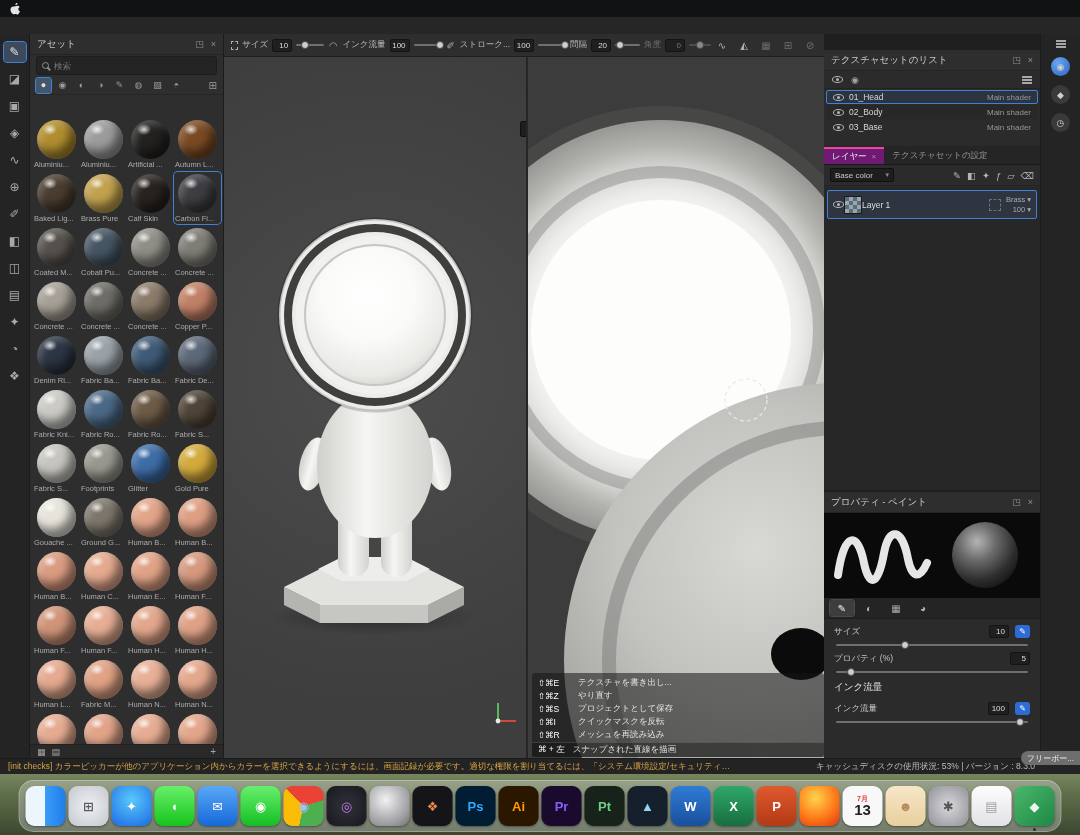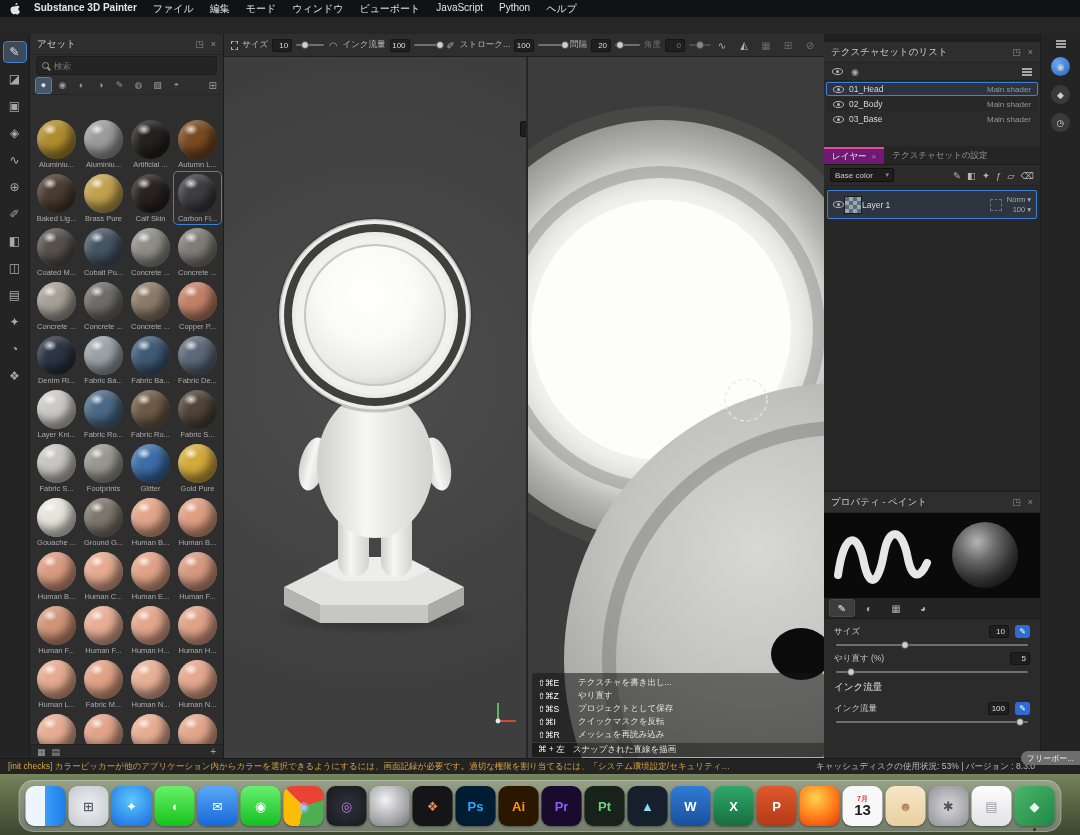--- a/index.html
+++ b/index.html
@@ -48,21 +48,21 @@
 .filter.selected{background:#44566c;color:#e0e0e0;outline:1px solid #3b82d8;}
 #filter-row .viewopt{margin-left:auto;color:#9c9c9c;font-size:10px;}
 #asset-grid{position:absolute;left:2px;top:84px;width:190px;height:626px;overflow:hidden;
   display:grid;grid-template-columns:repeat(4,47px);justify-content:center;row-gap:2px;}
 .asset{width:47px;height:52px;display:flex;flex-direction:column;align-items:center;padding-top:2px;border-radius:4px;}
 .asset.selected{box-shadow:0 0 0 1px #3b82d8;}
 .ball{width:39px;height:39px;border-radius:50%;position:relative;
   box-shadow:inset -6px -8px 9px rgba(0,0,0,.5),inset 4px 5px 7px rgba(255,255,255,.22);}
 .ball::after{content:"";position:absolute;left:16%;top:10%;width:36%;height:28%;border-radius:50%;
   background:radial-gradient(ellipse at center,rgba(255,255,255,.8),rgba(255,255,255,0) 72%);}
-.asset-label{width:45px;font-size:7.5px;color:#ababab;text-align:center;white-space:nowrap;
+.asset-label{width:45px;font-size:7.5px;color:#ababab;white-space:nowrap;
   overflow:hidden;margin-top:1px;}
 #assets-bottom{position:absolute;left:0;bottom:0;width:100%;height:14px;background:#292929;
   border-top:1px solid #202020;display:flex;align-items:center;gap:6px;padding:0 7px;color:#a5a5a5;font-size:9px;}
 #assets-bottom .plus{margin-left:auto;font-size:10px;}
 
 
 #topbar{position:absolute;left:224px;top:34px;width:600px;height:23px;background:#2e2e2e;
   border-bottom:1px solid #1e1e1e;display:flex;align-items:center;gap:4px;padding:0 7px;z-index:6;}
 .tb-label{color:#b9b9b9;font-size:8.5px;white-space:nowrap;}
 .tb-label.dim,.tb-icon.dim{color:#6e6e6e;}
@@ -98,21 +98,21 @@
 .sc-label{white-space:nowrap;}
 #shortcut-footer{height:15px;border-top:1px solid rgba(255,255,255,.14);display:flex;gap:8px;
   align-items:center;padding:0 6px;background:rgba(15,15,15,.4);}
 
 
 #gizmo{position:absolute;left:268px;top:642px;z-index:9;}
 
 
 #rightcol{position:absolute;left:824px;top:34px;width:216px;height:724px;background:#1f1f1f;z-index:5;}
 .rpanel{position:absolute;left:0;width:216px;background:#2b2b2b;overflow:hidden;}
-#ts-panel{top:8px;height:110px;}
+#ts-panel{top:16px;height:110px;}
 #layers-panel{top:112px;height:344px;}
 #props-panel{top:458px;height:266px;}
 
 #ts-iconrow{height:18px;display:flex;align-items:center;gap:8px;padding:0 8px;border-bottom:1px solid #232323;}
 .ts-row{height:14px;display:flex;align-items:center;gap:5px;padding:0 6px;color:#d6d6d6;font-size:8.5px;
   background:#2b2b2b;border:1px solid transparent;margin:1px 2px;border-radius:2px;}
 .ts-row:nth-child(even){background:#282828;}
 .ts-row.selected{border-color:#3b82d8;background:#2c3440;}
 .ts-shader{margin-left:auto;color:#979797;font-size:8px;}
 
@@ -199,32 +199,20 @@
 <body>
 
 <div id="app">
 
   <div id="menubar">
     <span class="apple">
       <svg width="10" height="12" viewBox="0 0 10 12">
           <path fill="#e4e4e4" d="M7.6 1c-.6.7-1.5 1.2-2.2 1.1-.1-.8.5-1.7 1.1-2.1.6-.4 1.1.3 1.1 1zM5 3.2c.9 0 1.5-.6 2.5-.5 1 .1 1.7.5 2.1 1.2-1.9 1.1-1.5 3.7.4 4.4-.4 1-.9 1.9-1.6 2.6-.6.6-1.2.6-1.9.3-.7-.3-1.3-.3-2 0-.8.3-1.3.2-1.9-.4C1.3 10 .5 8.2.5 6.6c0-2.1 1.4-3.2 2.8-3.2.8 0 1.2.4 1.7-.2z"></path>
         </svg>
     </span>
-    <span style="display:flex;">
-
-    <span class="menu-item strong">Substance 3D Painter</span>
-        <span class="menu-item">ファイル</span>
-        <span class="menu-item">編集</span>
-        <span class="menu-item">モード</span>
-        <span class="menu-item">ウィンドウ</span>
-        <span class="menu-item">ビューポート</span>
-        <span class="menu-item">JavaScript</span>
-        <span class="menu-item">Python</span>
-        <span class="menu-item">ヘルプ</span>
-      </span>
   </div>
 
 
   <div id="toolstrip">
 
   <div class="tool selected">
         <span>✎</span>
       </div>
       <div class="tool">
         <span>◪</span>
@@ -403,21 +391,21 @@
           <div class="asset-label">Fabric Ba...</div>
         </div>
 
         <div class="asset">
           <div class="ball" style="background: rgb(93, 105, 121);"></div>
           <div class="asset-label">Fabric De...</div>
         </div>
 
         <div class="asset">
           <div class="ball" style="background: rgb(203, 202, 198);"></div>
-          <div class="asset-label">Layer Kni...</div>
+          <div class="asset-label">Fabric Kni...</div>
         </div>
 
         <div class="asset">
           <div class="ball" style="background: rgb(75, 105, 135);"></div>
           <div class="asset-label">Fabric Ro...</div>
         </div>
 
         <div class="asset">
           <div class="ball" style="background: rgb(110, 91, 71);"></div>
           <div class="asset-label">Fabric Ro...</div>
@@ -778,21 +766,21 @@
           </span>
       </div>
       <div id="layer-list">
         <div id="layer-row">
           <span class="eye"></span>
           <span class="checker"></span>
           <span id="layer-name">Layer 1</span>
           <span id="layer-right">
             <span class="maskslot"></span>
             <span id="blend-col">
-              <span><span>Norm</span> ▾</span>
+              <span><span>Brass</span> ▾</span>
               <span><span>100</span> ▾</span>
             </span>
           </span>
         </div>
       </div>
     </div>
 
     <div class="rpanel" id="props-panel">
       <div class="panelhead">
         <span>プロパティ - ペイント</span>
@@ -825,21 +813,21 @@
       <div class="prop-row">
         <span>サイズ</span>
         <span class="spacer"></span>
         <span class="valbox">10</span>
         <span class="bluebtn">✎</span>
       </div>
       <div class="slider prop-slider">
           <span class="knob" style="left: 36%;"></span>
         </div>
       <div class="prop-row">
-        <span>やり直す (%)</span>
+        <span>プロパティ (%)</span>
         <span class="spacer"></span>
         <span class="valbox">5</span>
       </div>
       <div class="slider prop-slider">
           <span class="knob" style="left: 8%;"></span>
         </div>
       <div class="prop-section">
         <span>インク流量</span>
       </div>
       <div class="prop-row">

